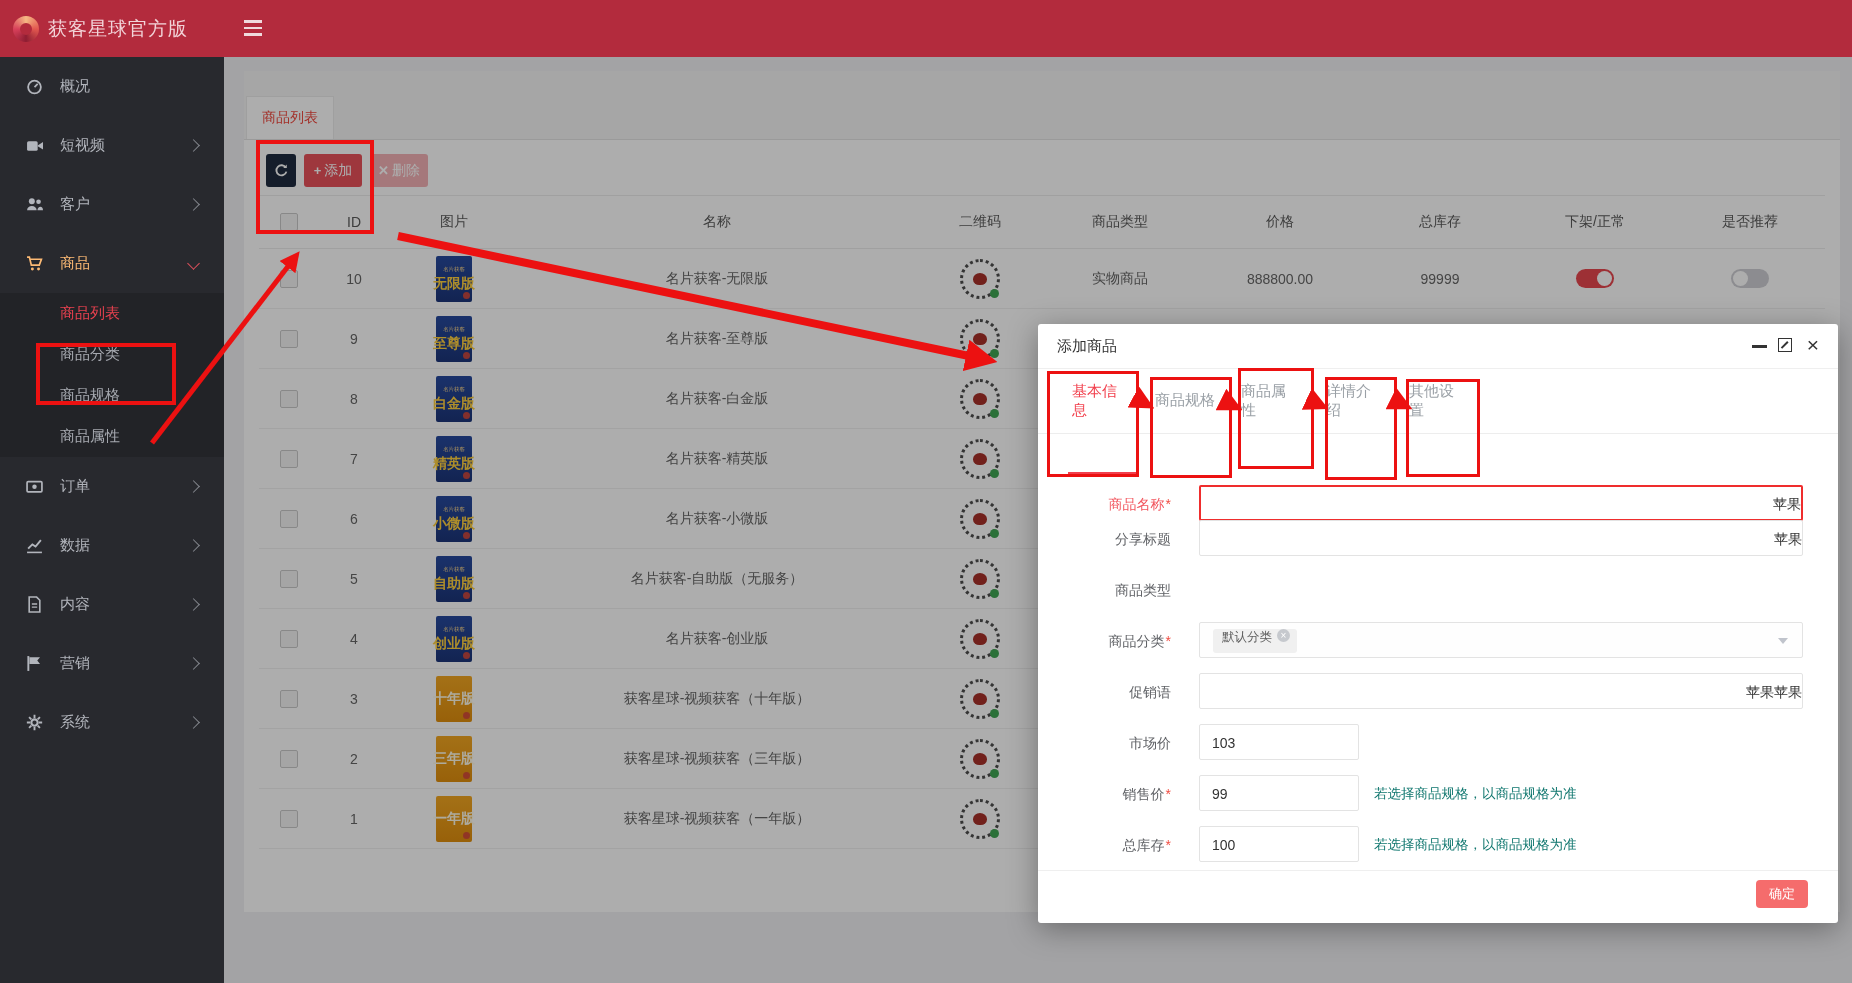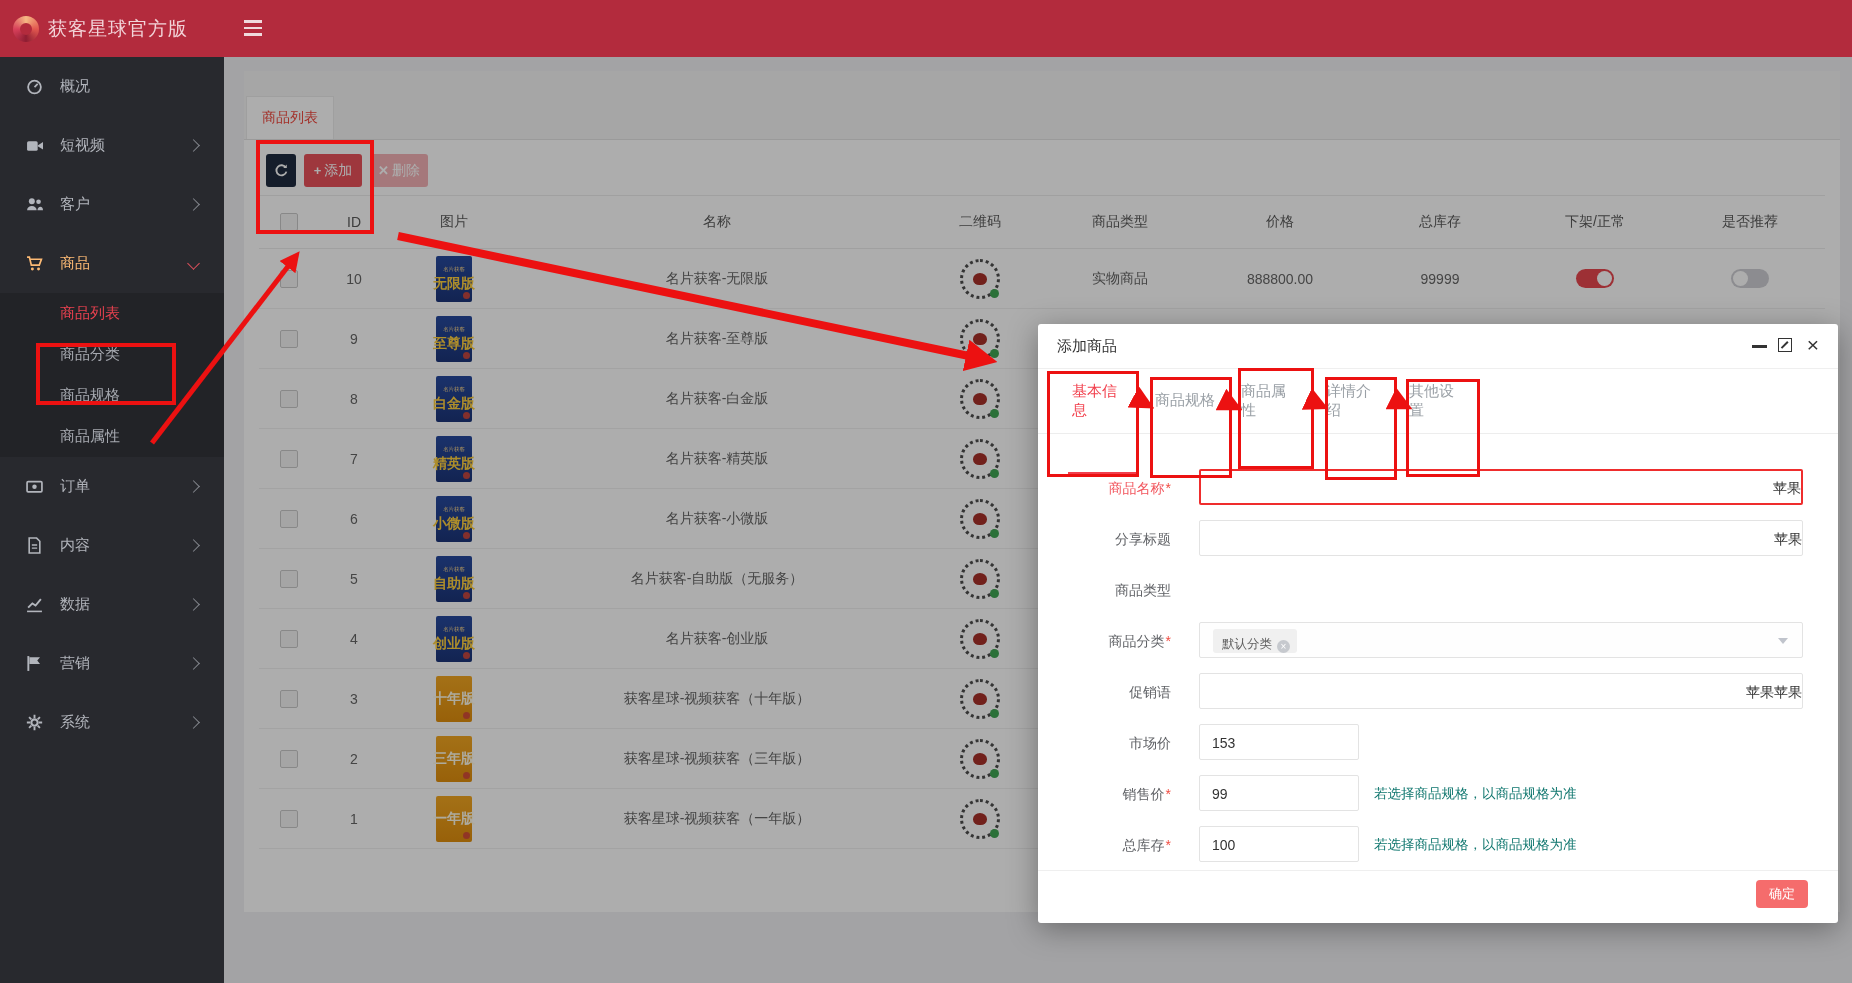--- a/index.html
+++ b/index.html
@@ -88,21 +88,21 @@
   .f-input{position:absolute;left:161px;top:0;height:36px;border:1px solid #e3e3e3;border-radius:2px;background:#fff;
            line-height:36px;padding-left:12px;font-size:14px;color:#333;box-sizing:border-box;}
   .f-input.wide{width:604px;text-align:right;}
   .f-input.small{width:160px;}
   .f-input.redborder{border:2px solid #ef2d2d;line-height:34px;}
   .f-hint{position:absolute;left:336px;top:0;line-height:38px;font-size:13.5px;color:#0f766e;}
   .radios{position:absolute;left:161px;top:0;height:38px;display:flex;align-items:center;font-size:14px;color:#666;}
   .radio-dot{width:16px;height:16px;border-radius:50%;background:#f56c6c;margin-right:7px;cursor:pointer;}
   .radio-ring{width:13px;height:13px;border-radius:50%;border:2.2px solid #4c4c4c;background:#fff;margin:0 7px 0 6px;cursor:pointer;}
   .select{position:absolute;left:161px;top:0;width:604px;height:36px;border:1px solid #e3e3e3;border-radius:2px;background:#fefefe;box-sizing:border-box;cursor:pointer;}
-  .chip{position:absolute;left:13px;top:6px;height:24px;background:#f0f0f0;border-radius:3px;display:flex;align-items:flex-end;
+  .chip{position:absolute;left:13px;top:6px;height:24px;background:#f0f0f0;border-radius:3px;display:flex;align-items:flex-start;
         padding:0 7px 0 9px;font-size:12.5px;color:#5f5f5f;gap:5px;}
   .chip .x{width:13px;height:13px;border-radius:50%;background:#c6c9ce;color:#fff;font-size:10px;line-height:13px;text-align:center;cursor:pointer;}
   .caret{position:absolute;right:14px;top:15px;width:0;height:0;border-left:5px solid transparent;border-right:5px solid transparent;border-top:6px solid #c0c4cc;}
   .m-footer{position:absolute;left:0;top:546px;width:100%;height:53px;border-top:1px solid #efefef;}
   .btn-confirm{position:absolute;left:718px;top:9px;width:52px;height:28px;background:#f56c6c;border:none;border-radius:4px;
                color:#fff;font-size:13px;cursor:pointer;}
   
   .ann{position:absolute;border:4px solid #ec1111;z-index:80;pointer-events:none;}
   .ann3{border-width:3.5px;}
   #ann-svg{position:absolute;left:0;top:0;width:1852px;height:983px;z-index:80;pointer-events:none;}
@@ -186,35 +186,35 @@
             <rect x="1" y="3.5" width="14" height="9.5" rx="1" fill="none" stroke="currentColor" stroke-width="1.6"></rect>
             <circle cx="8" cy="8.2" r="2.1" fill="currentColor"></circle>
           </svg>
         </span>
     <span class="s-label">订单</span>
     <span class="s-chev"></span>
   </div>
       <div class="s-item">
     <span class="s-icon">
           <svg viewBox="0 0 16 16">
+            <path d="M1 14.5h14" stroke="currentColor" stroke-width="1.5"></path>
+            <path d="M2 11l4-4 3 2 5-6" fill="none" stroke="currentColor" stroke-width="1.8"></path>
+          </svg>
+        </span>
+    <span class="s-label">数据</span>
+    <span class="s-chev"></span>
+  </div>
+      <div class="s-item">
+    <span class="s-icon">
+          <svg viewBox="0 0 16 16">
             <path d="M3 1h7l3 3v11H3z" fill="none" stroke="currentColor" stroke-width="1.5"></path>
             <path d="M5.5 7.5h5M5.5 10.5h5" stroke="currentColor" stroke-width="1.3"></path>
           </svg>
         </span>
     <span class="s-label">内容</span>
-    <span class="s-chev"></span>
-  </div>
-      <div class="s-item">
-    <span class="s-icon">
-          <svg viewBox="0 0 16 16">
-            <path d="M1 14.5h14" stroke="currentColor" stroke-width="1.5"></path>
-            <path d="M2 11l4-4 3 2 5-6" fill="none" stroke="currentColor" stroke-width="1.8"></path>
-          </svg>
-        </span>
-    <span class="s-label">数据</span>
     <span class="s-chev"></span>
   </div>
       <div class="s-item">
     <span class="s-icon">
           <svg viewBox="0 0 16 16">
             <path d="M2.2 1v14" stroke="currentColor" stroke-width="1.8"></path>
             <path d="M3.2 2h10l-2.6 3.2 2.6 3.2h-10z" fill="currentColor"></path>
           </svg>
         </span>
     <span class="s-label">营销</span>
@@ -539,21 +539,21 @@
     </div>
     <div class="m-tabs" id="mtabs">
       <div class="m-underline"></div>
     <div class="m-tab active" style="left: 34px; width: 58px;">基本信息</div>
         <div class="m-tab" style="left: 117px; width: 60px;">商品规格</div>
         <div class="m-tab" style="left: 203px; width: 56px;">商品属性</div>
         <div class="m-tab" style="left: 288px; width: 56px;">详情介绍</div>
         <div class="m-tab" style="left: 371px; width: 56px;">其他设置</div>
       </div>
 
-    <div class="f-row" style="top:145px">
+    <div class="f-row" style="top:161px">
       <div class="f-label redlabel"><span>商品名称</span><span class="star">*</span></div>
       <div class="f-input wide redborder">苹果</div>
     </div>
 
     <div class="f-row" style="top:196px">
       <div class="f-label">分享标题</div>
       <div class="f-input wide">苹果</div>
     </div>
 
     <div class="f-row" style="top:247px">
@@ -571,21 +571,21 @@
       </div>
     </div>
 
     <div class="f-row" style="top:349px">
       <div class="f-label">促销语</div>
       <div class="f-input wide">苹果苹果</div>
     </div>
 
     <div class="f-row" style="top:400px">
       <div class="f-label">市场价</div>
-      <div class="f-input small">153</div>
+      <div class="f-input small">103</div>
     </div>
 
     <div class="f-row" style="top:451px">
       <div class="f-label"><span>销售价</span><span class="star">*</span></div>
       <div class="f-input small">99</div>
       <div class="f-hint">若选择商品规格，以商品规格为准</div>
     </div>
 
     <div class="f-row" style="top:502px">
       <div class="f-label"><span>总库存</span><span class="star">*</span></div>

